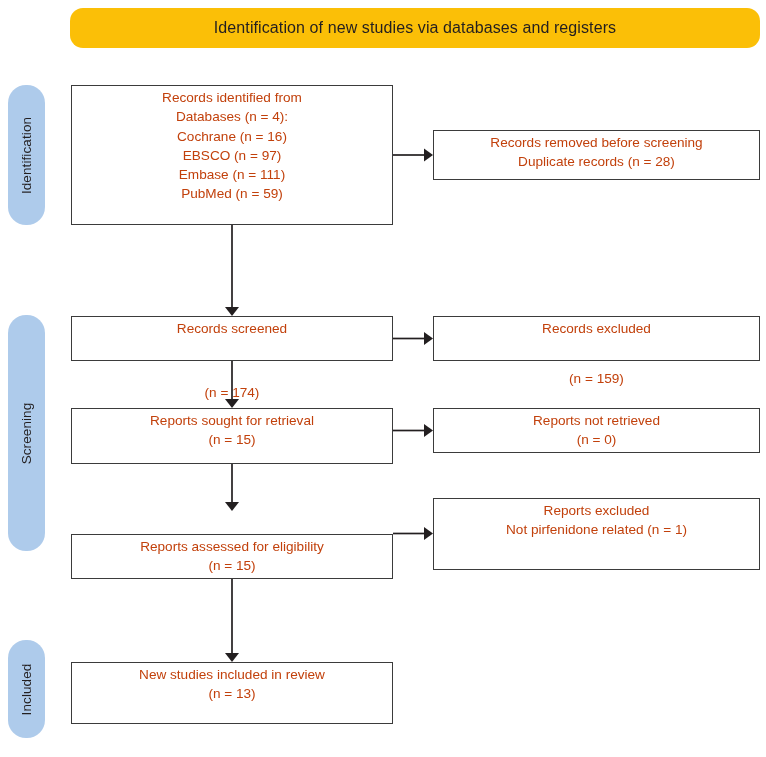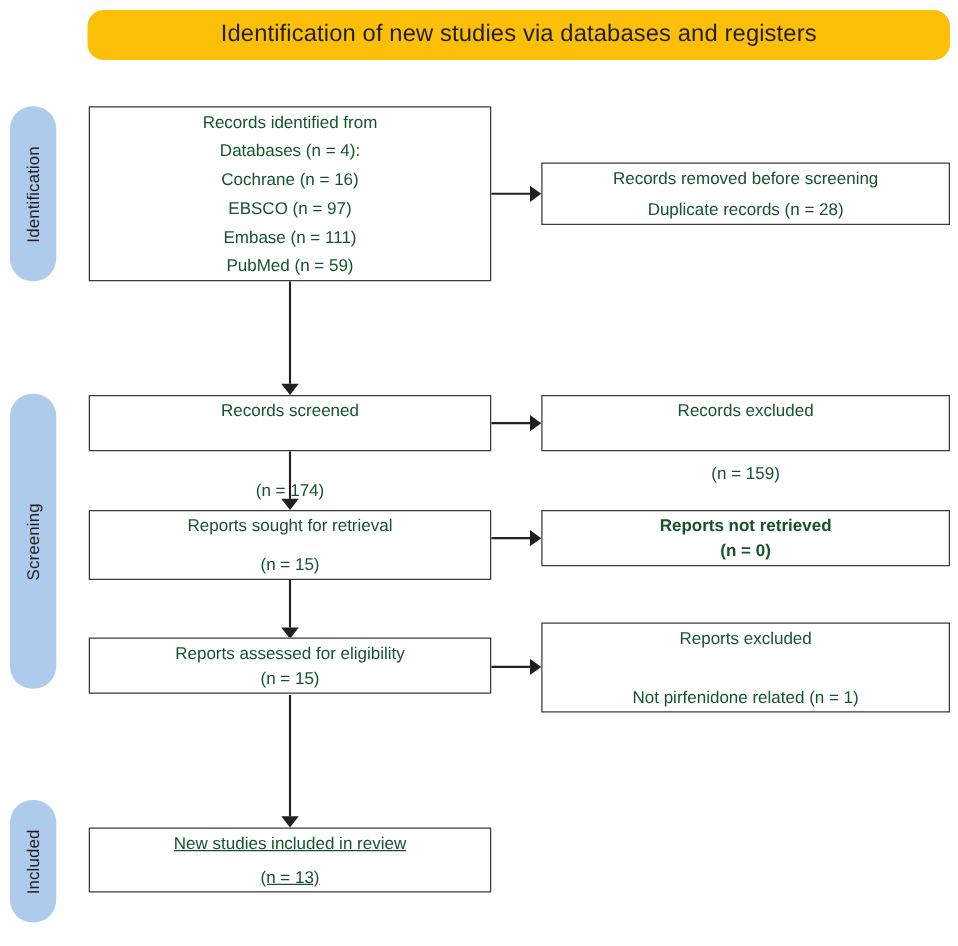--- a/index.html
+++ b/index.html
@@ -25,21 +25,21 @@
     left: 70px;
     top: 8px;
     width: 690px;
     height: 40px;
     background: #fbbf07;
     border-radius: 13px;
     display: flex;
     align-items: center;
     justify-content: center;
     color: #231f20;
-    font-size: 19px;
+    font-size: 16px;
     line-height: 1.2;
     letter-spacing: 0.1px;
   }
 
   
   .stage-bar {
     position: absolute;
     left: 8px;
     width: 37px;
     background: #aecbeb;
@@ -61,41 +61,41 @@
 
   
   .flow-box {
     position: absolute;
     box-sizing: border-box;
     background: #ffffff;
     border: 1.6px solid #3b3b3b;
     display: flex;
     flex-direction: column;
     align-items: center;
-    justify-content: space-between;
-    color: #14532d;
+    justify-content: flex-start;
+    color: #c2410c;
     font-size: 13.6px;
     line-height: 1.42;
     text-align: center;
     padding: 2px 6px;
   }
   .flow-box .line { display: block; white-space: nowrap; }
 
   .col-left  { left: 71px;  width: 322px; }
   .col-right { left: 433px; width: 327px; }
 
   #box-records-identified   { top: 85px;  height: 140px; }
   #box-records-removed      { top: 130px; height: 50px;  }
   #box-records-screened     { top: 316px; height: 45px; gap: 45px;  }
   #box-records-excluded     { top: 316px; height: 45px; gap: 31px;  }
   #box-reports-sought       { top: 408px; height: 56px;  }
-  #box-reports-not-retrieved{ top: 408px; height: 45px; font-weight: bold;  }
-  #box-reports-assessed     { top: 510px; height: 45px;  }
+  #box-reports-not-retrieved{ top: 408px; height: 45px;  }
+  #box-reports-assessed     { top: 534px; height: 45px;  }
   #box-reports-excluded     { top: 498px; height: 72px;  }
-  #box-new-studies          { top: 662px; height: 52px; text-decoration: underline;  }
+  #box-new-studies          { top: 662px; height: 62px;  }
 
   
   #connectors {
     position: absolute;
     left: 0;
     top: 0;
     width: 766px;
     height: 757px;
     pointer-events: none;
   }

